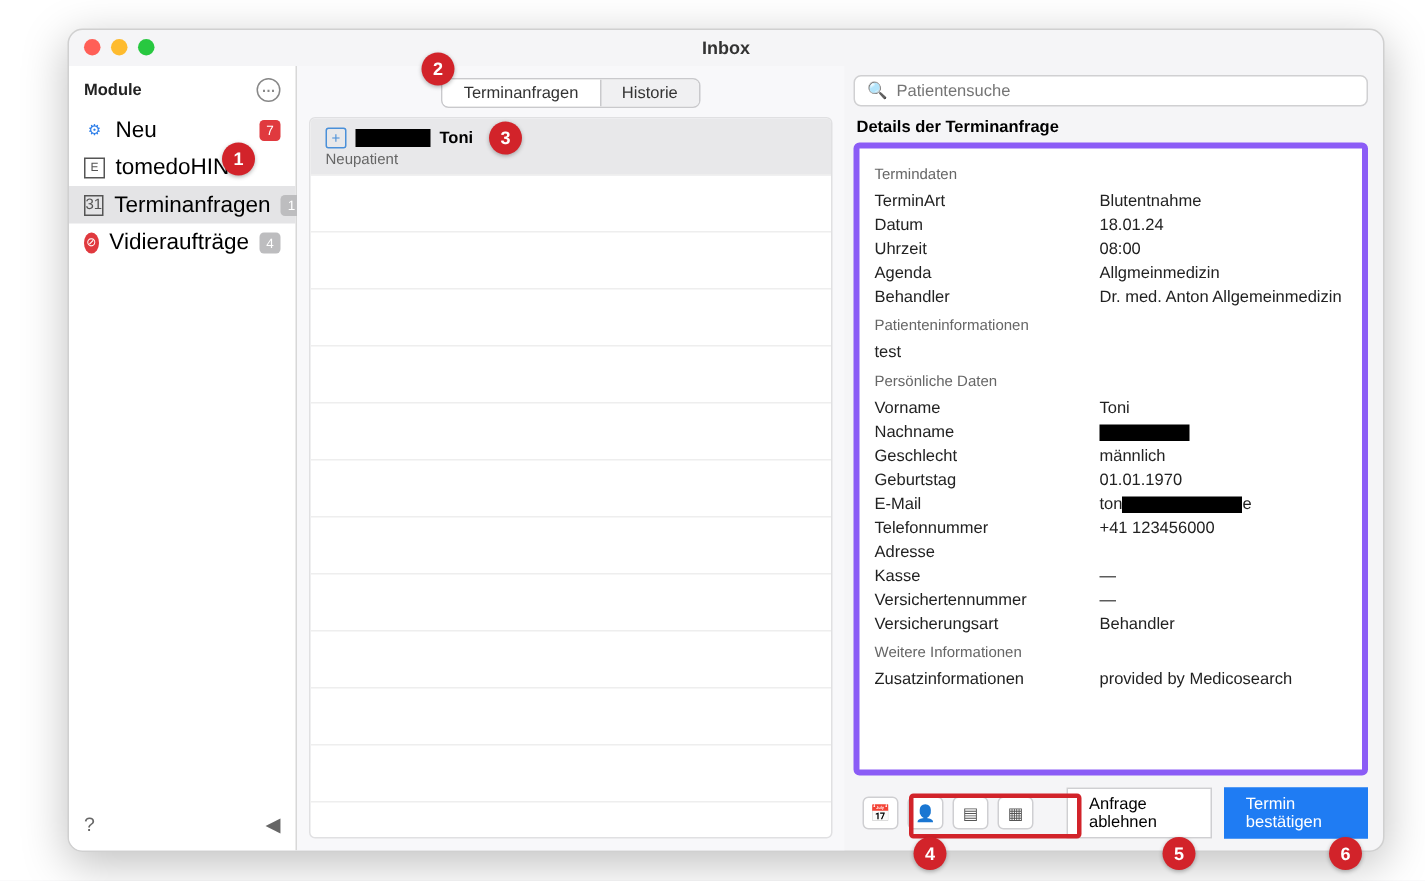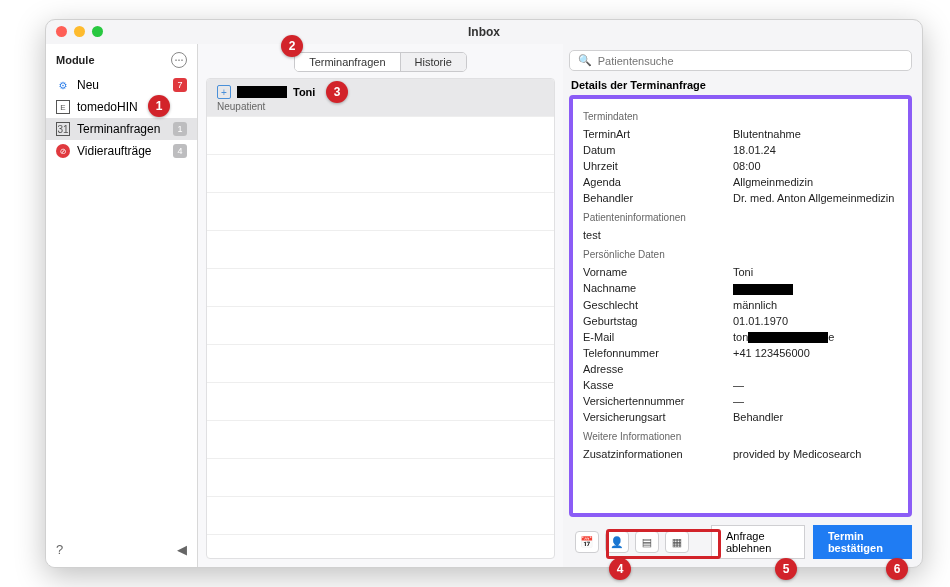--- a/index.html
+++ b/index.html
@@ -14,21 +14,21 @@
   .traffic { position: absolute; left: 10px; top: 6px; display: flex; gap: 7px; }
   .dot { width: 11px; height: 11px; border-radius: 50%; }
   .dot.r { background:#ff5f57; } .dot.y { background:#febb2e; } .dot.g { background:#28c840; }
   .titlebar-title { margin: 0 auto; font-size: 12px; font-weight: 600; color:#333; }
   .body { flex: 1; display: flex; min-height: 0; }
   .sidebar { width: 152px; border-right: 1px solid #d8d8d8; background:#fff; padding: 6px 0; display:flex; flex-direction:column; }
   .sidebar-header { display:flex; align-items:center; justify-content:space-between; padding: 2px 10px 6px 10px; font-weight:600; font-size:11px; color:#222; }
   .more-icon { width:16px; height:16px; border:1.2px solid #888; border-radius:50%; display:flex; align-items:center; justify-content:center; font-size:9px; color:#888; }
   .side-item { display:flex; align-items:center; gap:7px; padding:4px 10px; cursor:default; }
   .side-item.selected { background:#e4e4e6; }
-  .side-label { flex:1; font-size:12px; }
+  .side-label { flex:1; font-size:15px; }
   .badge { min-width:14px; height:14px; border-radius:3px; font-size:9px; display:flex; align-items:center; justify-content:center; padding:0 3px; }
   .badge.red { background:#e0393e; color:#fff; }
   .badge.gray { background:#bdbdbf; color:#fff; }
   .icon { width:14px; height:14px; display:flex; align-items:center; justify-content:center; font-size:10px; }
   .icon.gear { color:#2b7de9; }
   .icon.box { border:1px solid #555; font-size:8px; color:#555; }
   .icon.cal { border:1px solid #555; color:#555; }
   .icon.red-circle { background:#e0393e; border-radius:50%; color:#fff; font-size:8px; }
   .sidebar-footer { margin-top:auto; display:flex; justify-content:space-between; padding: 4px 10px; color:#666; font-size:13px; }
   .mid { width: 365px; display:flex; flex-direction:column; background:#f8f8fa; }
@@ -54,21 +54,21 @@
   .details-scroll::-webkit-scrollbar{width:10px;} .details-scroll::-webkit-scrollbar-thumb{background:#c8c8ca;border-radius:5px;}
   .sec-title { font-size:10px; color:#666; margin:6px 0 4px 0; }
   .kv { display:flex; font-size:11px; padding:2px 0; }
   .kv .k { width:150px; color:#222; } .kv .v { flex:1; color:#222; }
   .redact { display:inline-block; background:#000; height:11px; vertical-align:middle; }
   .toolbar { display:flex; align-items:center; gap:8px; margin-top:8px; }
   .tool-group { display:flex; gap:6px; padding:4px 6px; }
   .tool-btn { width:24px; height:22px; border:1px solid #cfcfd2; border-radius:4px; background:#fff; display:flex; align-items:center; justify-content:center; color:#555; font-size:11px; }
   .spacer { flex:1; }
   .btn { padding:4px 14px; border-radius:0; font-size:11px; border:1px solid #cfcfd2; background:#fff; cursor:default; }
-  .btn.primary { background:#1f7cf3; border-color:#1f7cf3; color:#fff;font-weight:bold; }
+  .btn.primary { background:#1f7cf3; border-color:#1f7cf3; color:#fff; }
   
   .ann { position:absolute; z-index:50; }
   .num { width:22px; height:22px; border-radius:50%; background:#d2232a; color:#fff; font-weight:700; font-size:12px; display:flex; align-items:center; justify-content:center; box-shadow:0 1px 3px rgba(0,0,0,.3); }
   .red-rect { position:absolute; border:3px solid #d2232a; border-radius:3px; z-index:40; pointer-events:none; }
 </style>
 </head>
 <body>
 
 <div class="window">
   <div class="titlebar">

